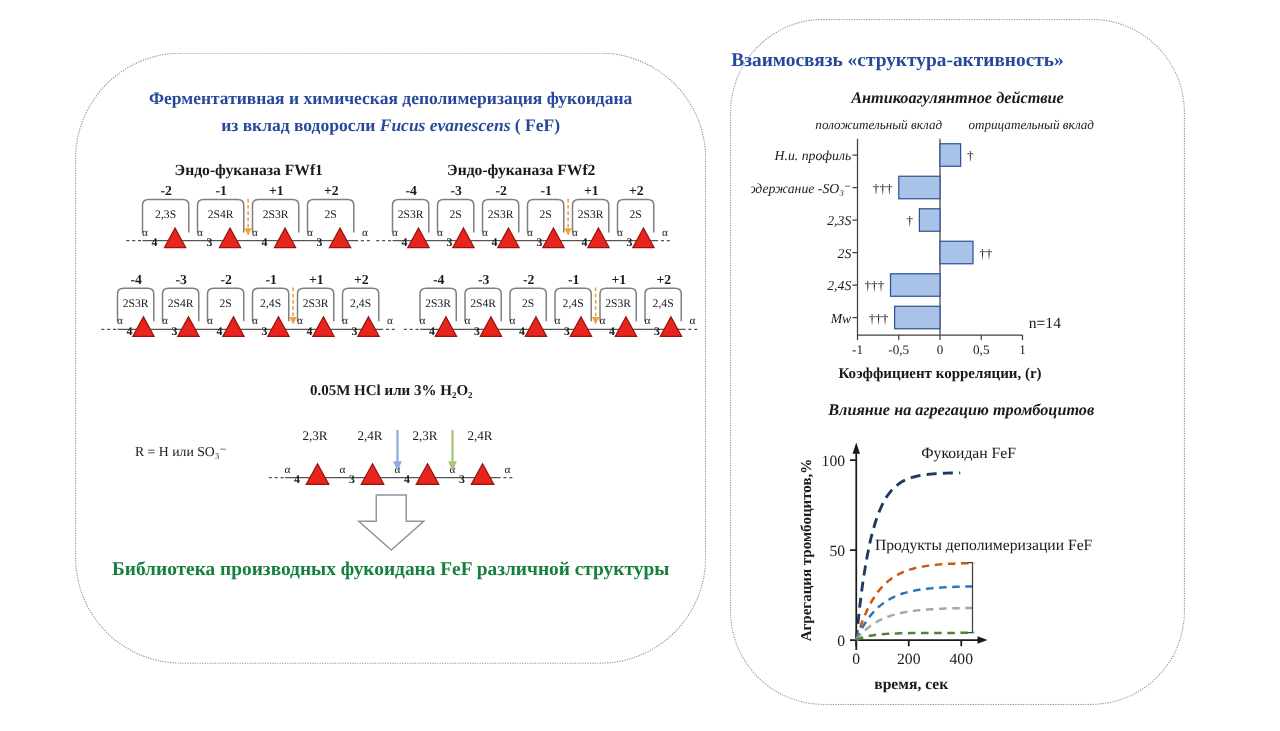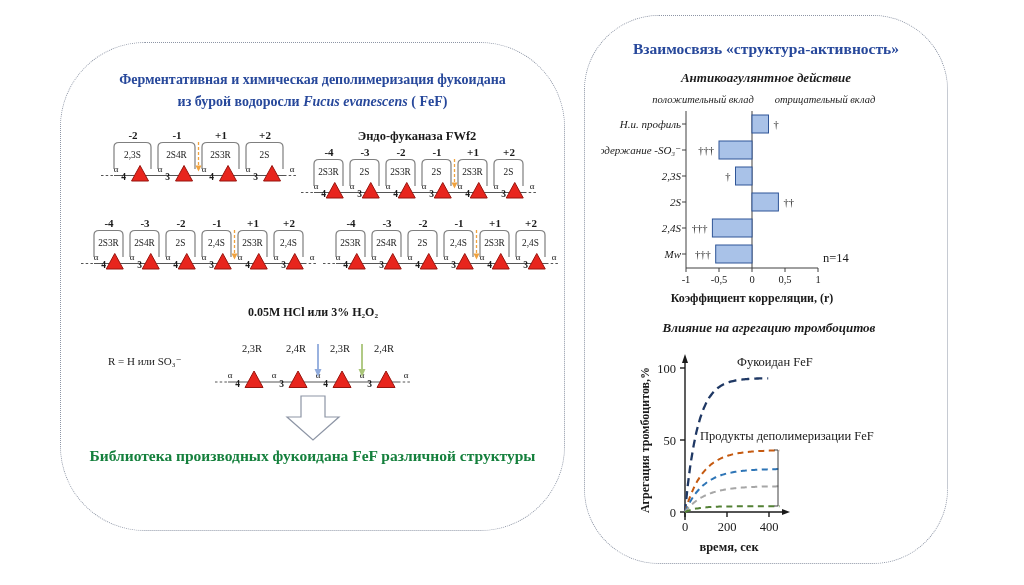--- a/index.html
+++ b/index.html
@@ -8,34 +8,35 @@
   .panel{position:absolute;border:1px dotted #8d95a5;background:#fff;box-sizing:border-box}
   .panel-left{left:60px;top:42px;width:505px;height:489px;border-radius:85px}
   .panel-right{left:584px;top:15px;width:364px;height:549px;border-radius:75px}
   .abs{position:absolute}
   .lp-title{left:0;top:26px;width:100%;text-align:center;font-weight:bold;font-size:14px;
             line-height:1.55;color:#27489b}
   .scheme-name{text-align:center;font-weight:bold;font-size:12.5px;margin-bottom:2px;white-space:nowrap}
   .chem-title{text-align:center;font-weight:bold;font-size:12px;margin-bottom:19px;white-space:nowrap}
   .r-note{font-size:11px}
   .result-text{left:0;top:404px;width:100%;text-align:center;font-weight:bold;font-size:15.5px;color:#15803d}
-  .rp-title{left:0;top:24px;width:100%;text-align:center;font-weight:bold;font-size:15.5px;color:#27489b}
+  .rp-title{left:0;top:24px;width:100%;text-align:left;font-weight:bold;font-size:15.5px;color:#27489b}
   svg text{font-family:"Liberation Serif","DejaVu Serif",serif;fill:#1a1a1a}
 </style>
 </head>
 <body>
 
 <div class="panel panel-left">
 
   <div class="abs lp-title">
     <span>Ферментативная и химическая деполимеризация фукоидана</span><br>
-    <span>из бурой водоросли </span><i>Fucus evanescens</i><span> ( FeF)</span>
+    <span>из вклад водоросли </span><i>Fucus evanescens</i><span> ( FeF)</span>
   </div>
 
   <div class="abs" style="left:38px;top:86px;width:200px">
+    <div class="scheme-name">Эндо-фуканаза FWf1</div>
     <svg width="200" height="58">
         <line x1="2" y1="46.5" x2="15" y2="46.5" stroke="#555" stroke-width="1" stroke-dasharray="2.5,2.2"></line>
         <line x1="15" y1="46.5" x2="185" y2="46.5" stroke="#555" stroke-width="1"></line>
         <line x1="185" y1="46.5" x2="198" y2="46.5" stroke="#555" stroke-width="1" stroke-dasharray="2.5,2.2"></line>
         <text x="34" y="10" text-anchor="middle" font-size="11" font-weight="bold">-2</text>
         <path d="M15 40 L15 18 Q15 13.5 20 13.5 L47 13.5 Q52 13.5 52 18 L52 40" fill="none" stroke="#7f7f7f" stroke-width="1.2"></path>
         <text x="33.5" y="28.5" text-anchor="middle" font-size="9.3" fill="#222">2,3S</text>
         <text x="17" y="42.5" text-anchor="middle" font-size="9">α</text>
         <text x="24.5" y="51" text-anchor="middle" font-size="9.5" font-weight="bold">4</text>
         <polygon points="32.540000000000006,52 49.540000000000006,52 41.040000000000006,36.5" fill="#e8251d" stroke="#97150e" stroke-width="1"></polygon>

